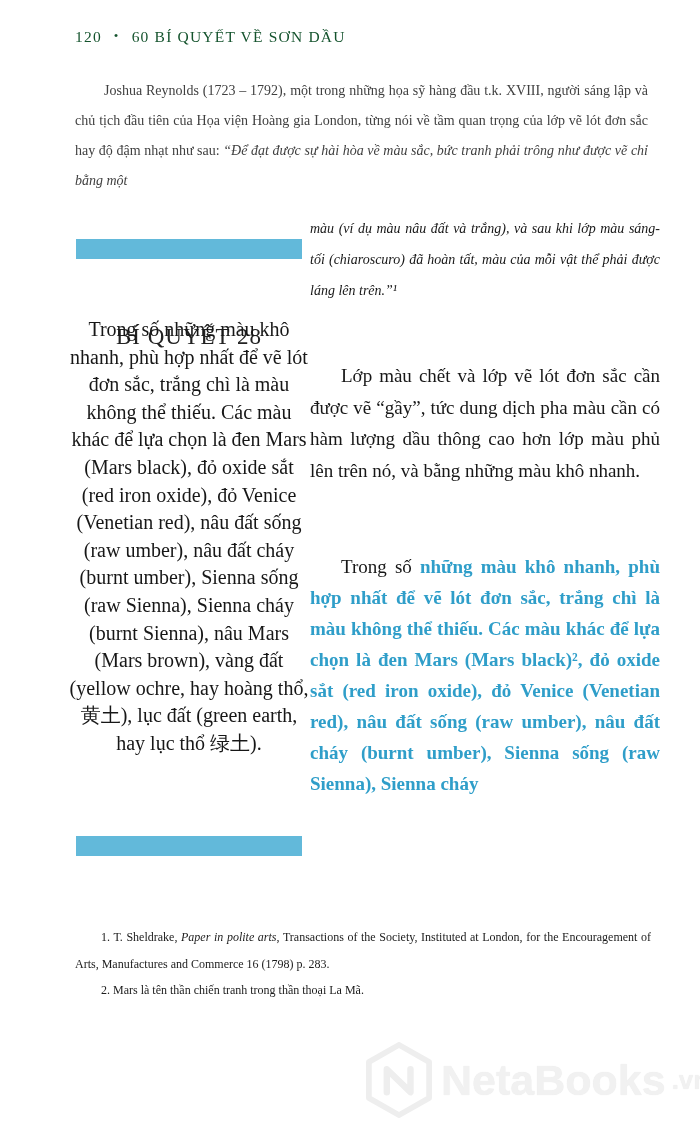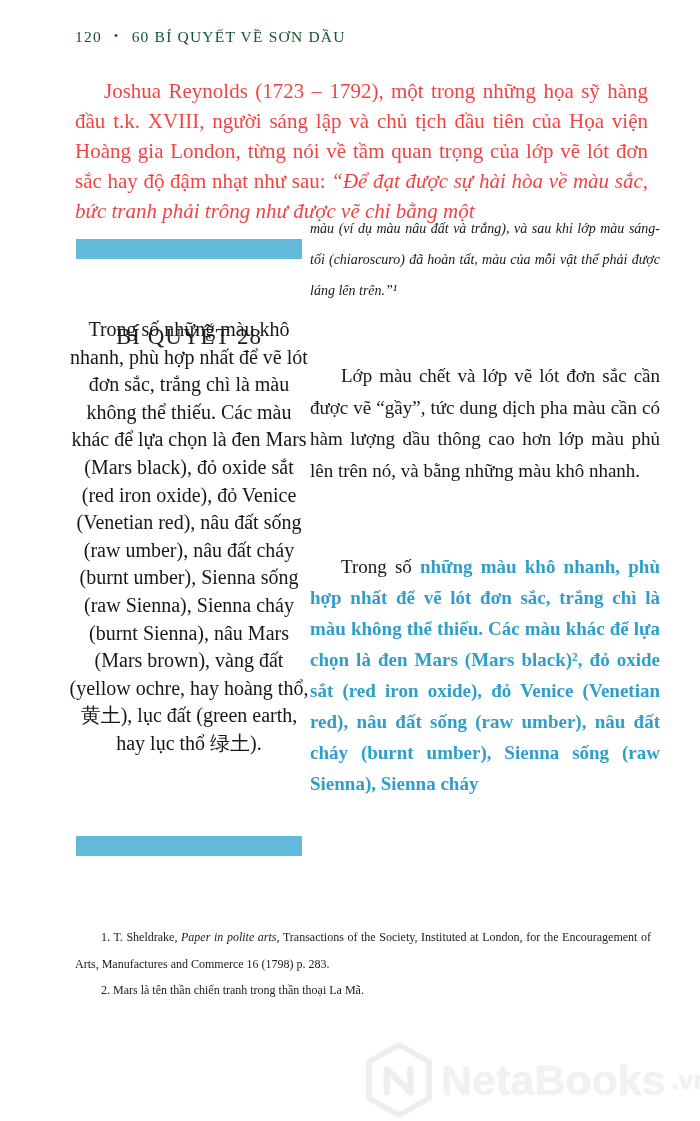--- a/index.html
+++ b/index.html
@@ -14,22 +14,22 @@
   
   .header{
     position:absolute;left:75px;top:28px;width:573px;
     font-size:15.5px;letter-spacing:1.2px;color:#14532d;
     display:flex;align-items:center;gap:12px;
   }
   .header .dot{font-size:13px;position:relative;top:-1px;}
   
   .intro-full{
     position:absolute;left:75px;top:76px;width:573px;
-    font-size:21px;line-height:30px;text-align:justify;
-    text-indent:29px;color:#ef4444;
+    font-size:14px;line-height:30px;text-align:justify;
+    text-indent:29px;color:#404040;
   }
   .intro-full .q{font-style:italic;}
   
   .intro-col{
     position:absolute;left:310px;top:213px;width:350px;
     font-size:14px;line-height:31px;text-align:justify;
     font-style:italic;color:#171717;
   }
   
   .tipbar{

